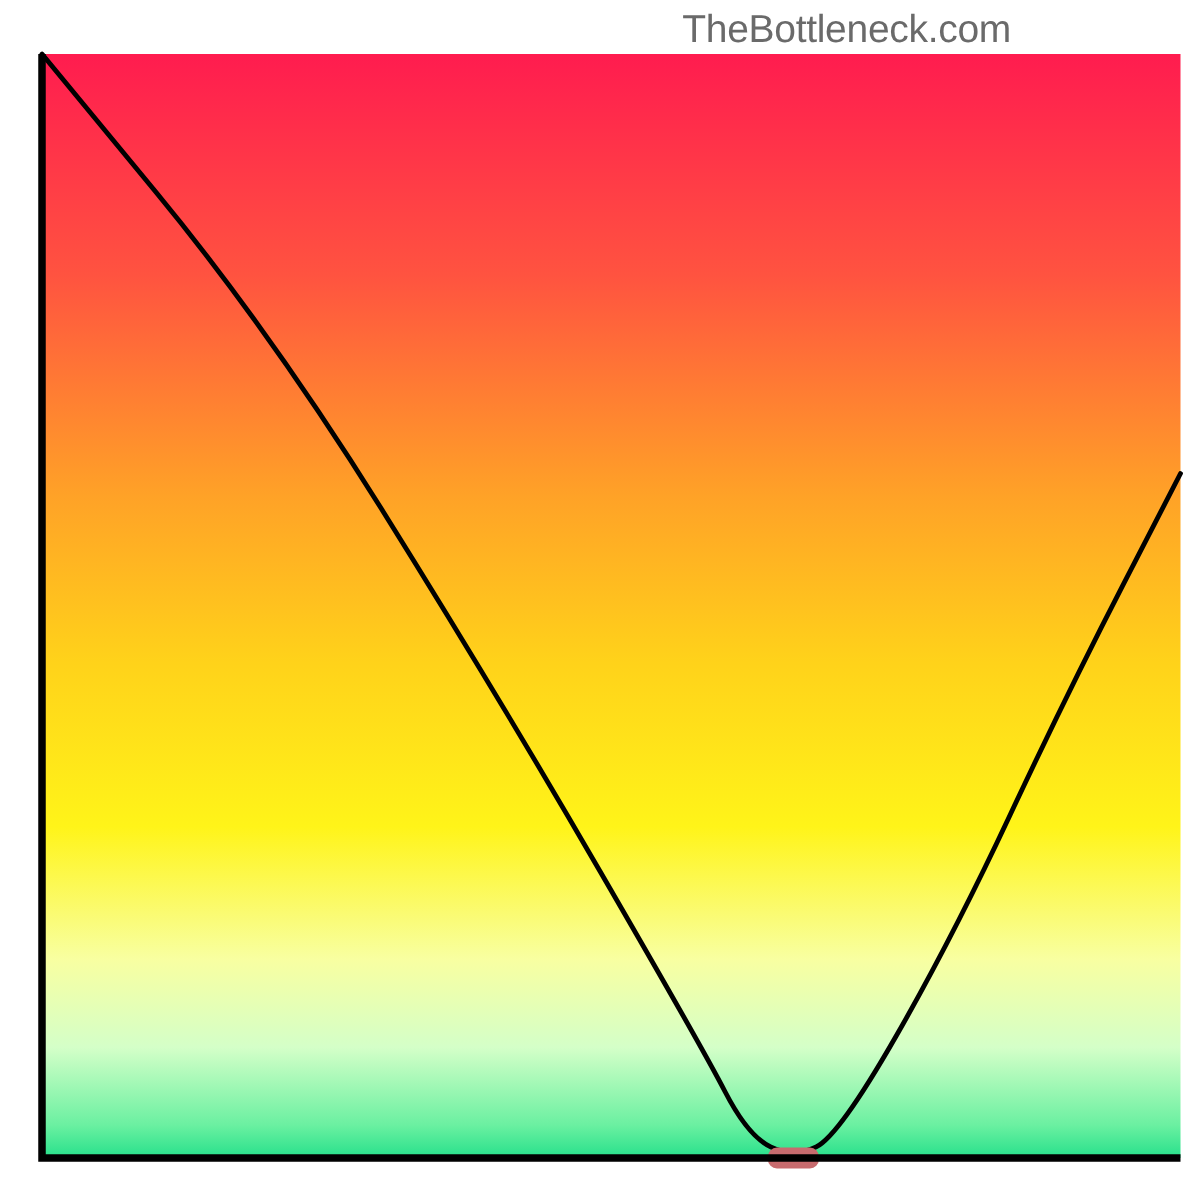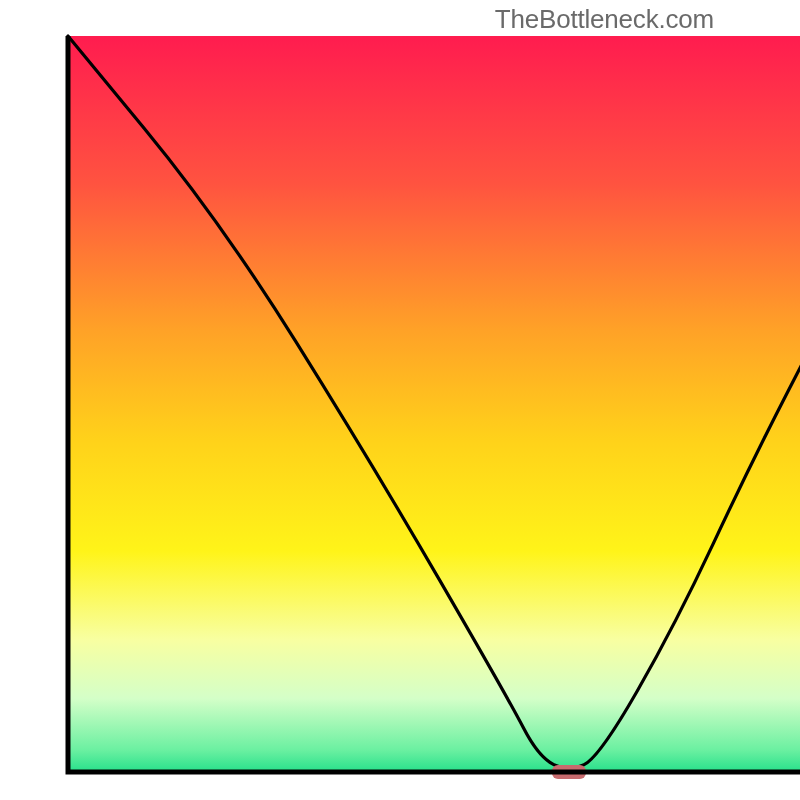--- a/index.html
+++ b/index.html
@@ -7,21 +7,20 @@
     padding: 0;
     width: 800px;
     height: 800px;
     background: #ffffff;
     font-family: Arial, Helvetica, sans-serif;
   }
   .chart-container {
     position: relative;
     width: 684px;
     height: 800px;
-    margin-left: 40px;
   }
   .watermark {
     position: absolute;
     top: 4px;
     right: 10px;
     font-size: 26px;
     font-weight: 500;
     color: #6a6a6a;
     z-index: 10;
     letter-spacing: -0.2px;

